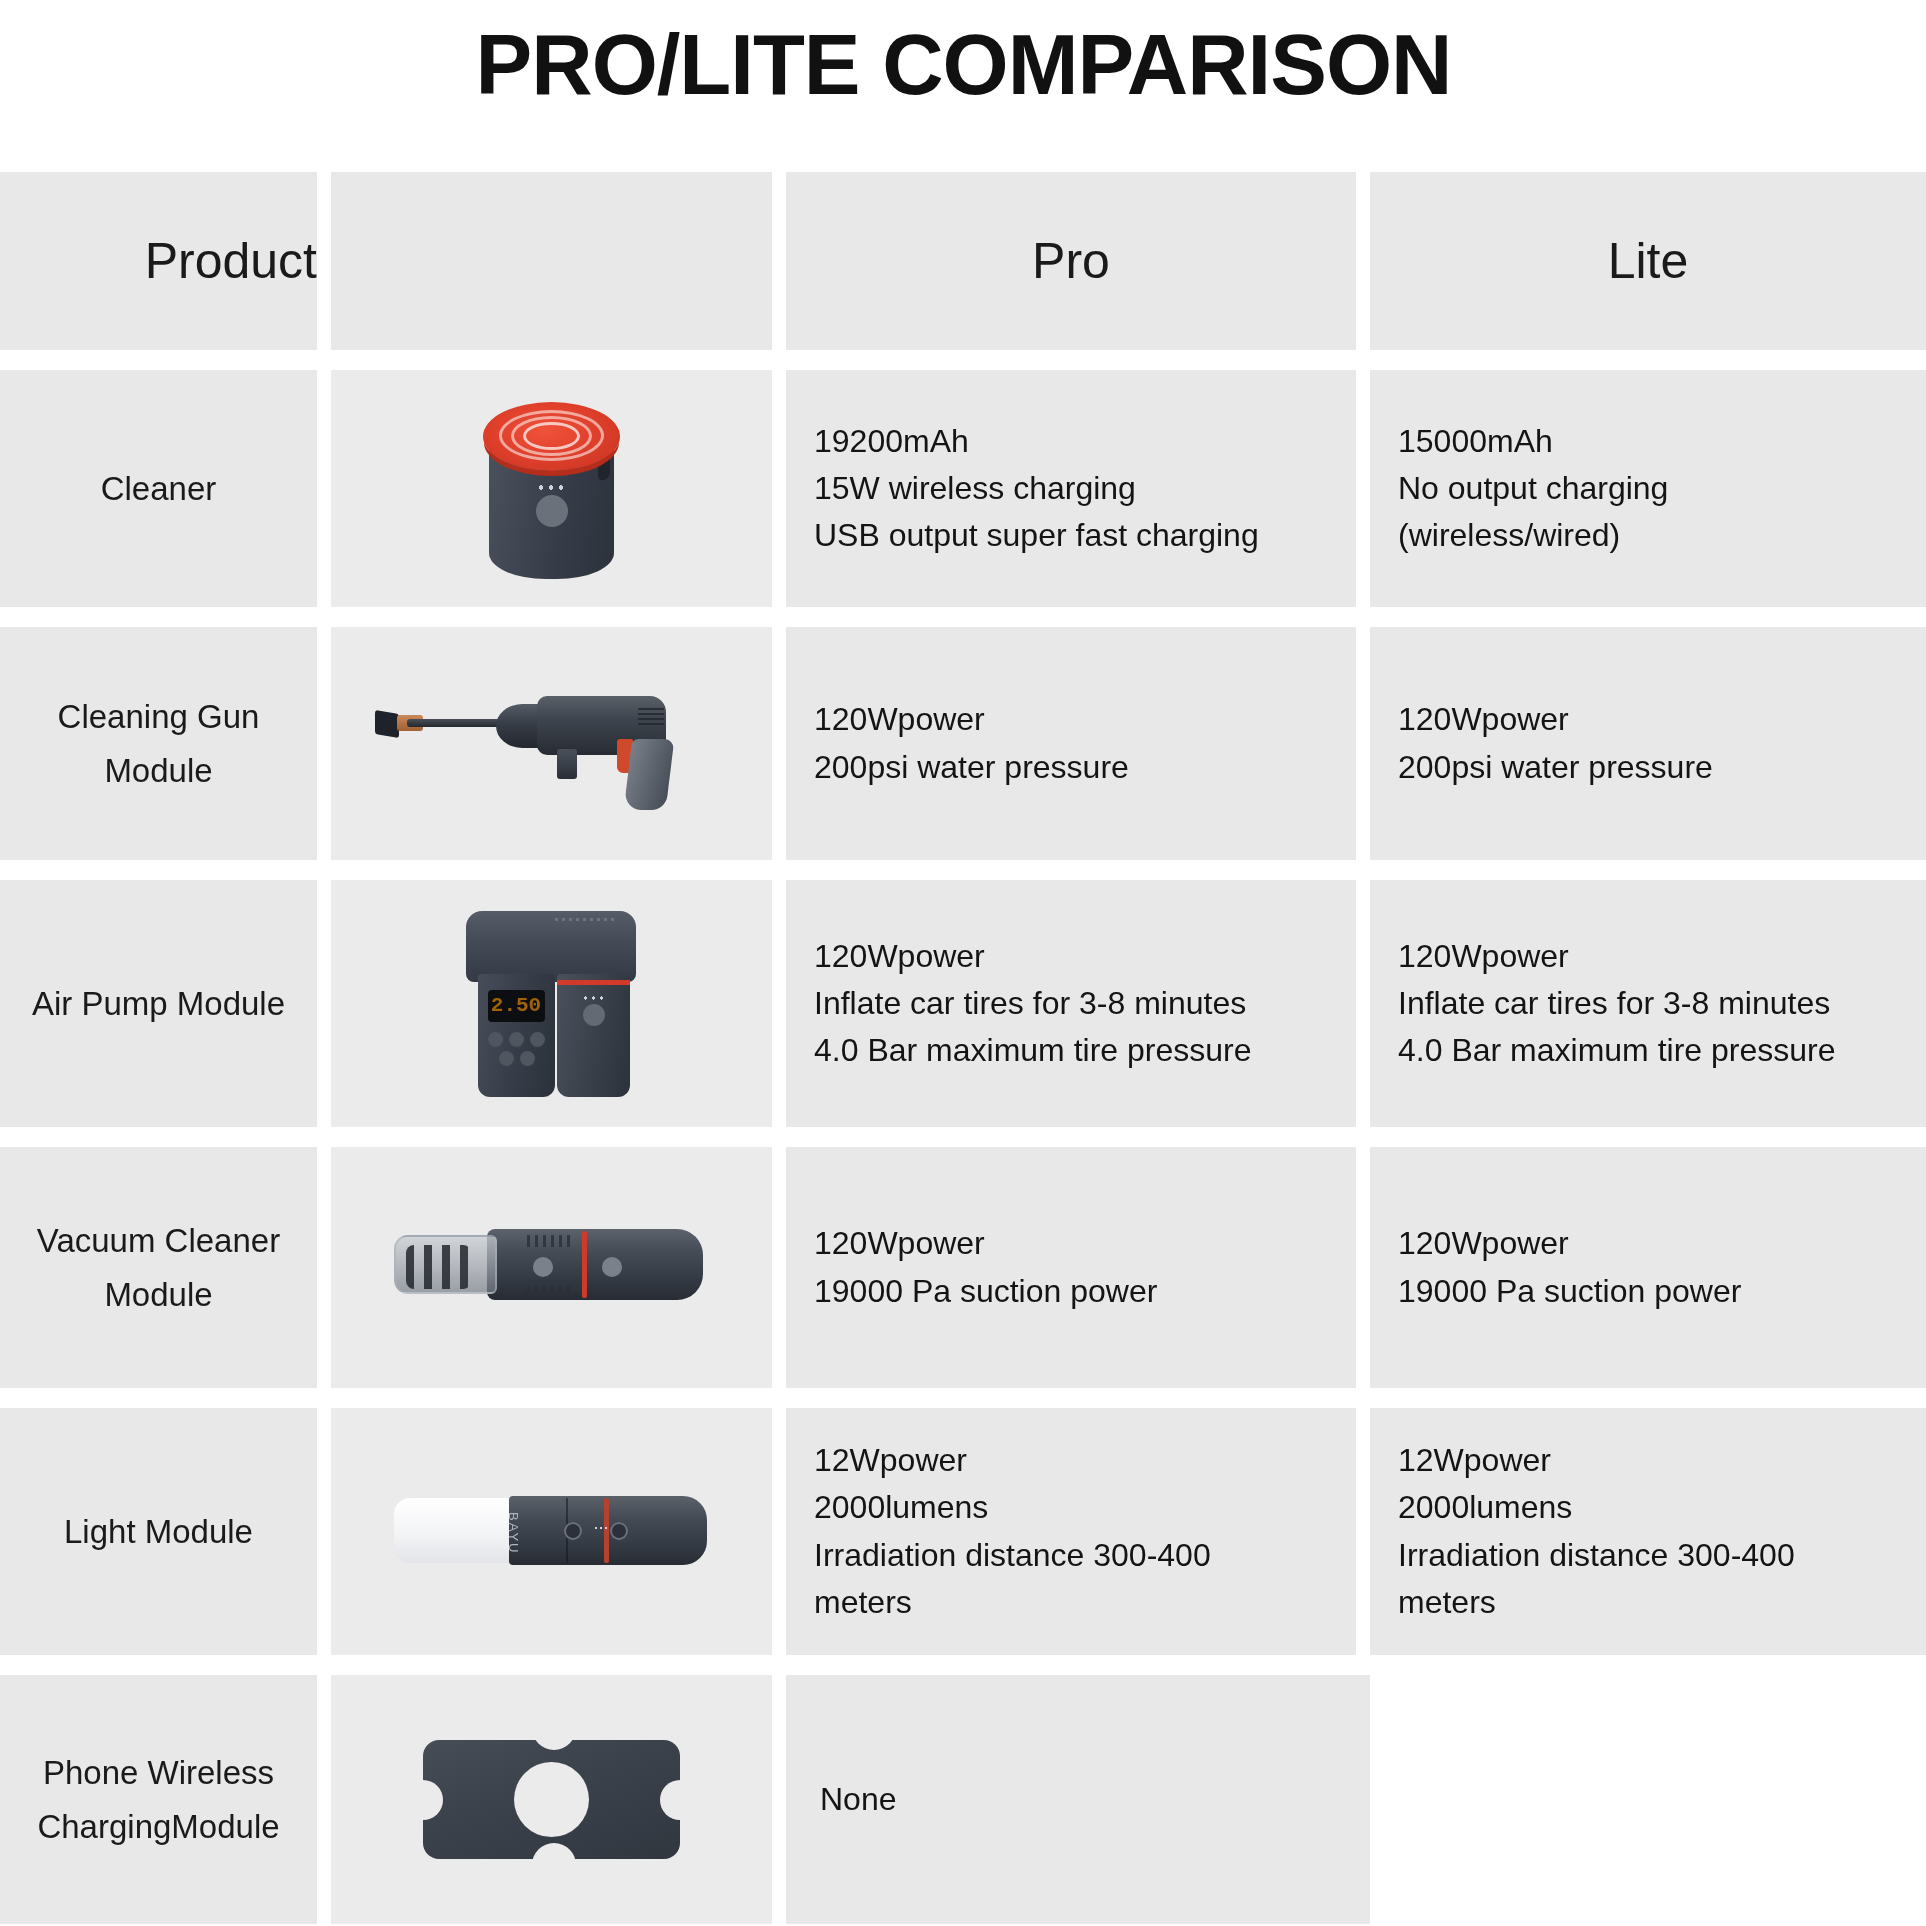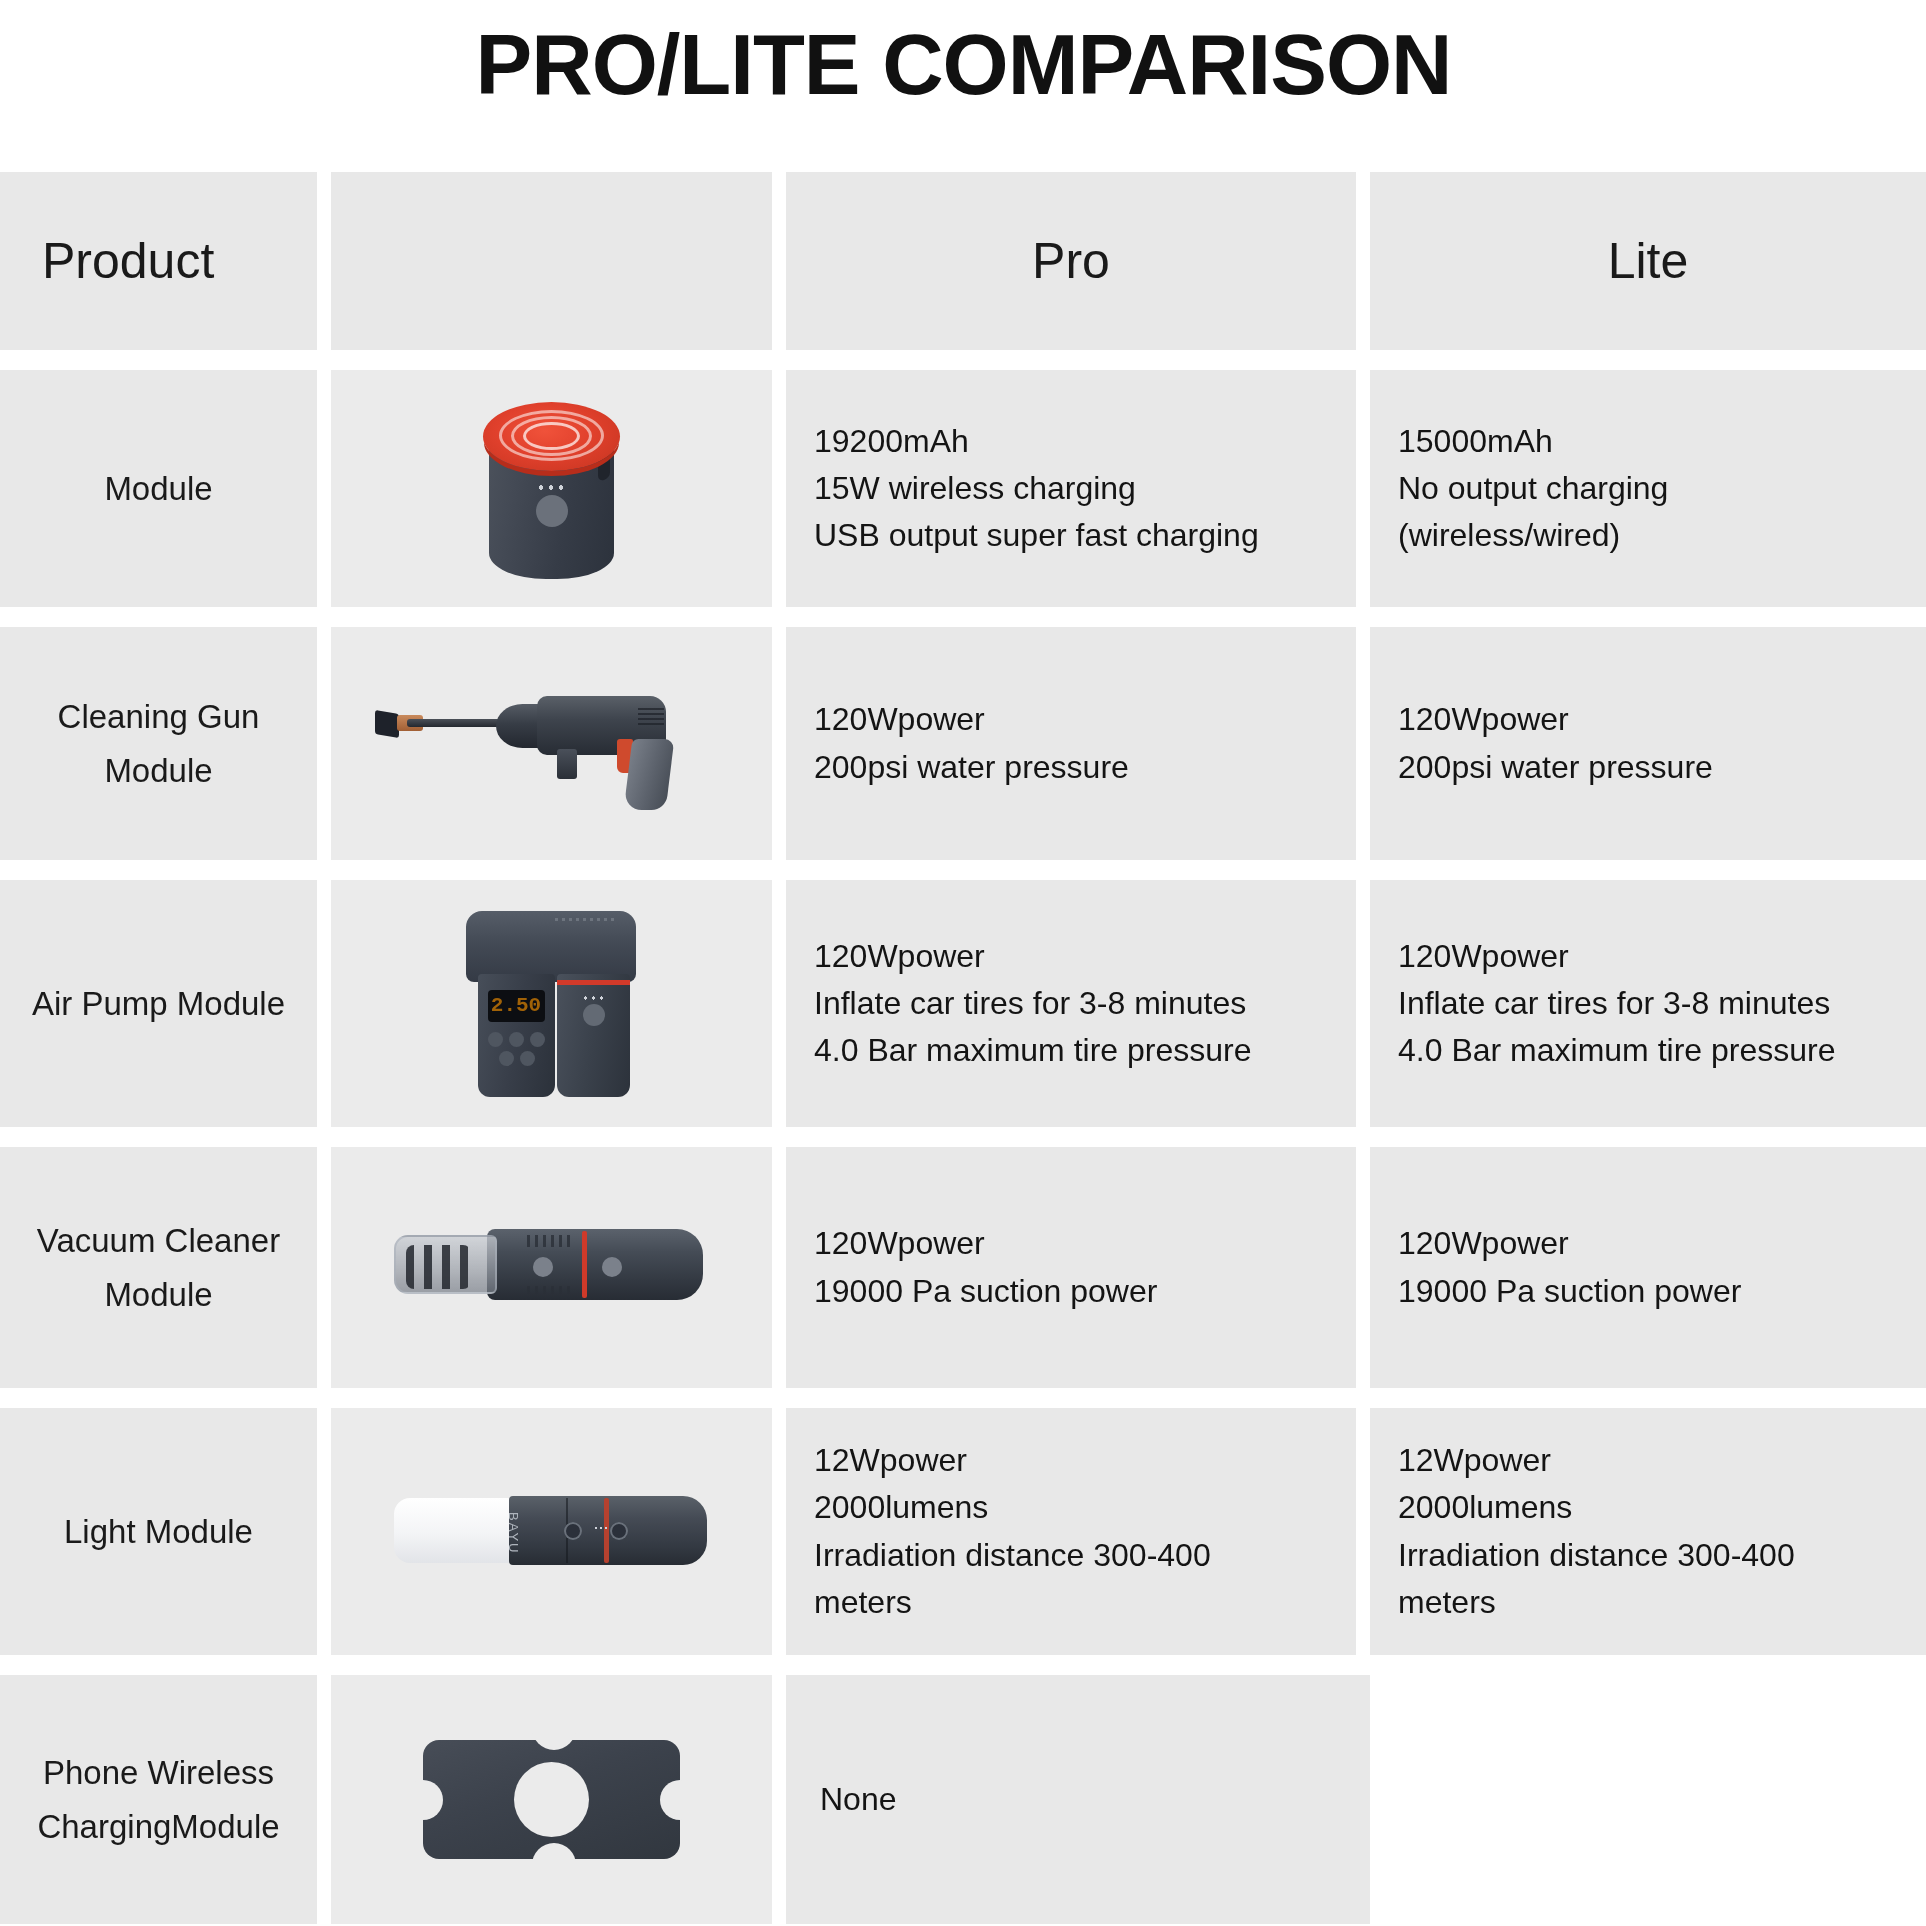--- a/index.html
+++ b/index.html
@@ -60,22 +60,22 @@
   .cell.lastrow { border-bottom: 0; }
 
   
   .hdr {
     font-size: 50px;
     font-weight: 400;
     color: #1a1a1a;
     width: 100%;
   }
   .hdr-product {
-    justify-content: flex-start;
-    padding-left: 42px;
+    justify-content: flex-end;
+    padding-left: 56px;
   }
   .hdr-center {
     justify-content: center;
   }
   .hdr-blank { }
 
   
   .rowlabel {
     justify-content: center;
     text-align: center;
@@ -350,21 +350,21 @@
     <div class="cell hdr hdr-blank">
       <span></span>
     </div>
     <div class="cell hdr hdr-center">
       <span>Pro</span>
     </div>
     <div class="cell hdr hdr-center lastcol">
       <span>Lite</span>
     </div>
 
-    <div class="cell rowlabel">Module</div>
+    <div class="cell rowlabel">Cleaner</div>
     <div class="cell imgcell">
       <div class="art battery">
         <div class="body"></div>
         <div class="lid"></div>
         <div class="ring r1"></div>
         <div class="ring r2"></div>
         <div class="ring r3"></div>
         <div class="dots"></div>
         <div class="btn"></div>
       </div>

